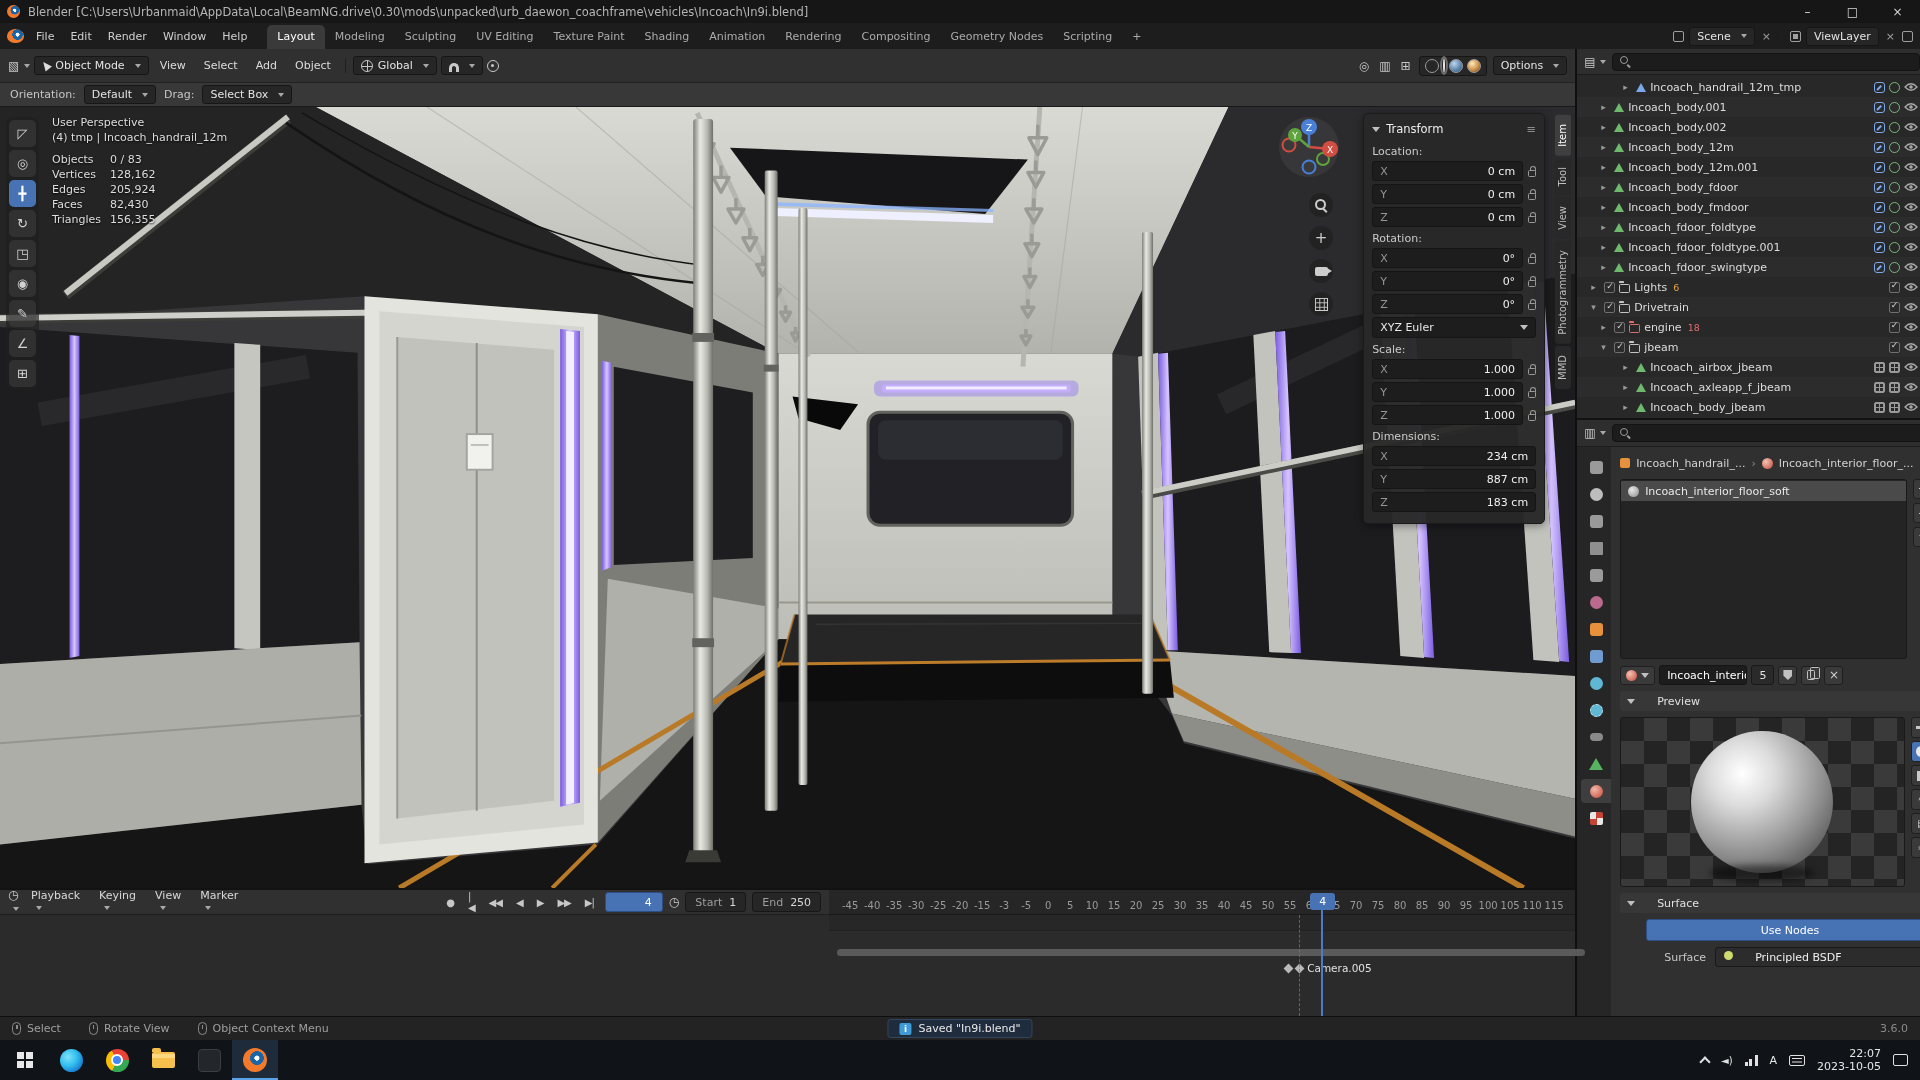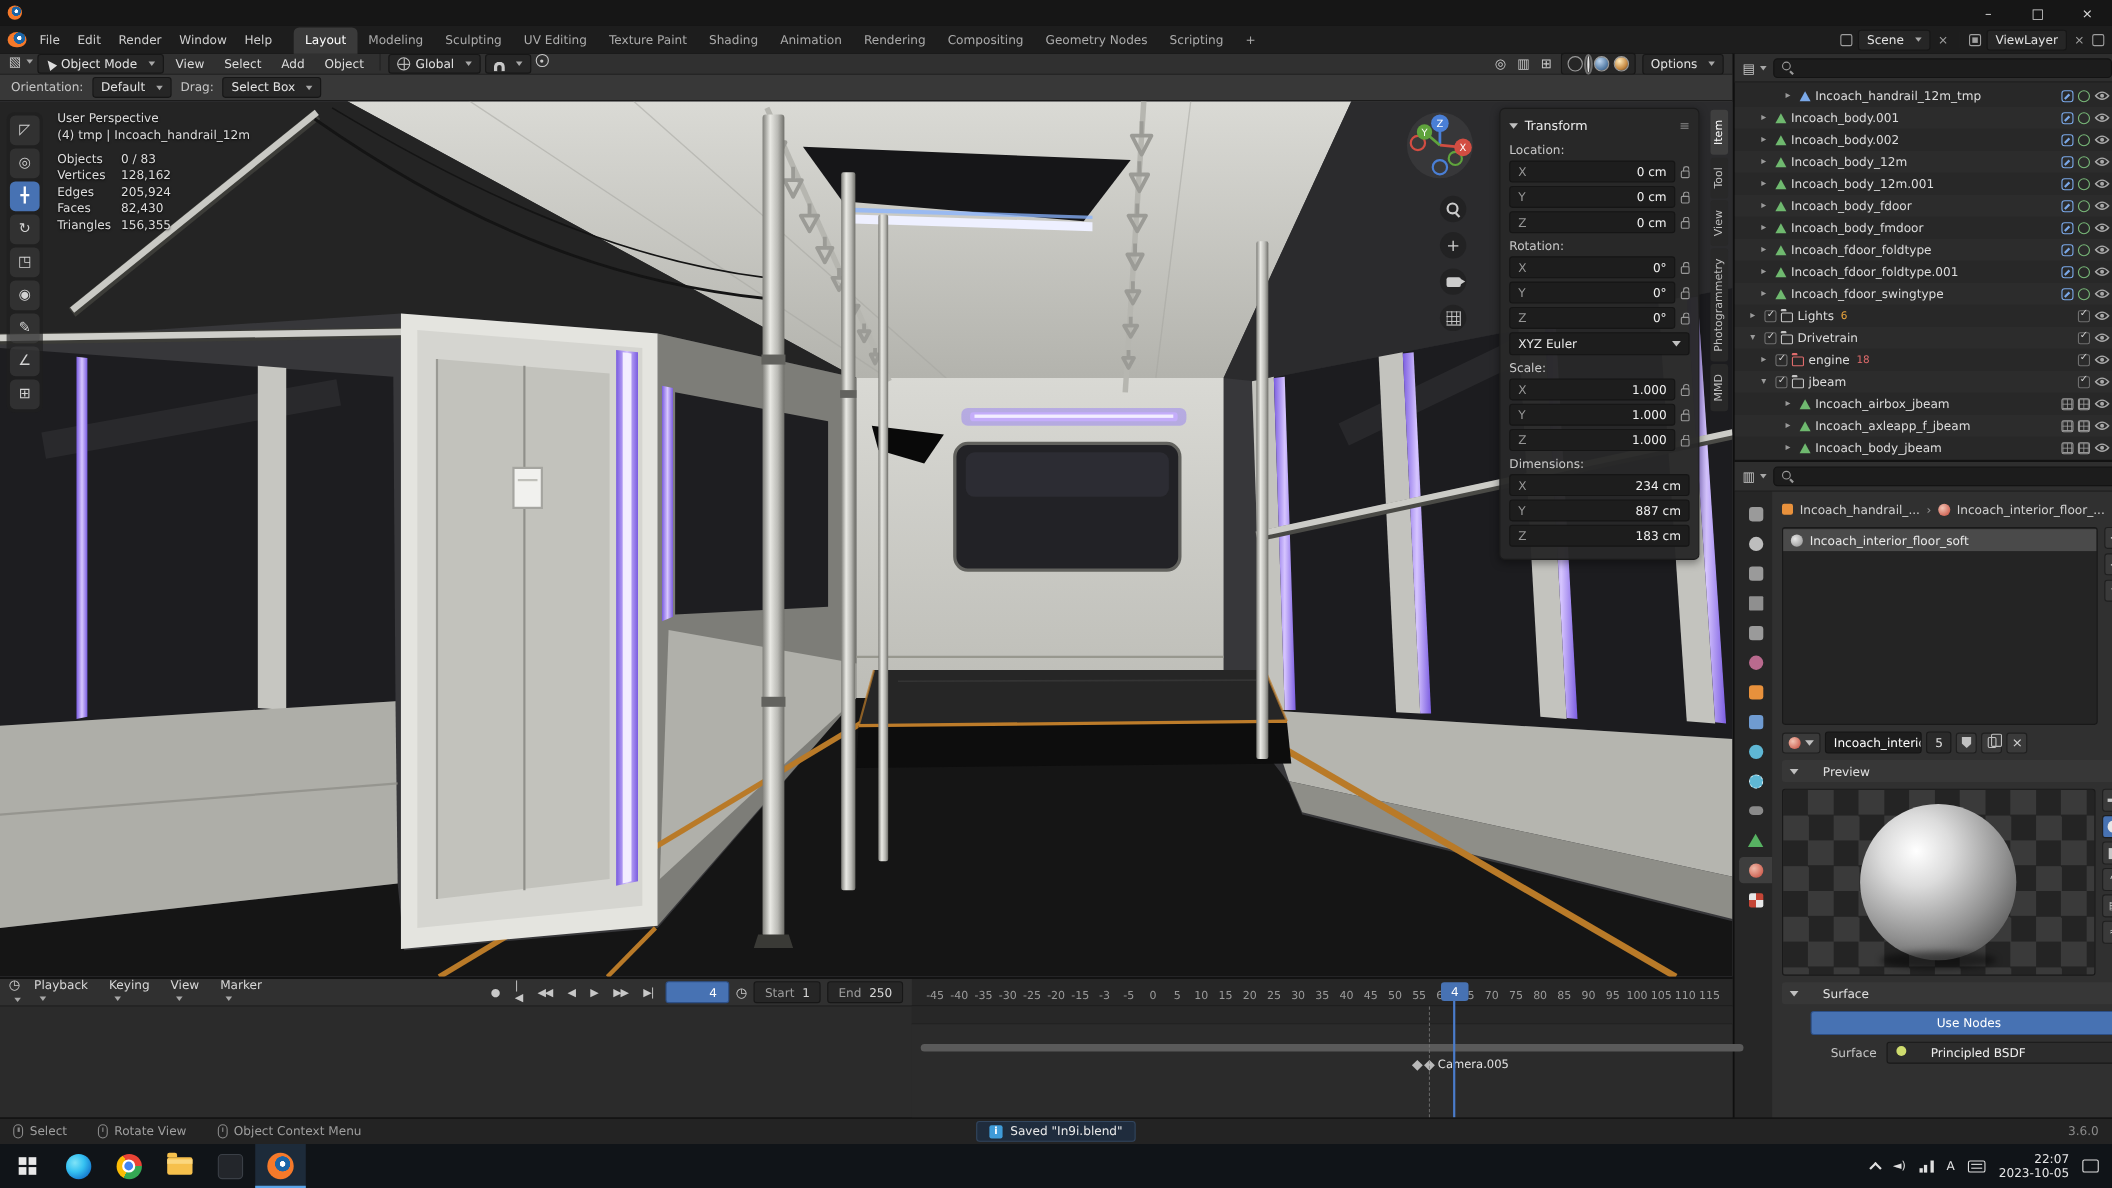--- a/index.html
+++ b/index.html
@@ -29,21 +29,21 @@
   .ws-tab.active{background:#3a3a3a;color:#fff}
   .topbar-right{margin-left:auto;display:flex;align-items:center;gap:5px}
   .mini-ico{display:inline-block;width:11px;height:11px;border:1.5px solid #9f9f9f;border-radius:2px;position:relative}
   .mini-ico.layers::before{content:"";position:absolute;inset:2px;background:#9f9f9f}
   .x-ico{color:#9f9f9f;font-size:11px;padding:0 2px}
 
   
   .workspace{flex:1;display:flex;min-height:0;background:#0f0f0f}
   .left-col{width:1584px;display:flex;flex-direction:column;border-right:2px solid #0f0f0f;min-height:0}
 
-  .vp-header{height:19px;background:#303030;display:flex;gap:4px;padding:0 8px;border-bottom:1px solid #212121;flex:0 0 auto}
+  .vp-header{height:34px;background:#303030;display:flex;align-items:center;gap:4px;padding:0 8px;border-bottom:1px solid #212121;flex:0 0 auto}
   .ed-ico{color:#c8c8c8;font-size:12px}
   .ed-ico.vp::before{content:"▧"}
   .ed-ico.tl::before{content:"◷"}
   .ed-ico.ol::before{content:"▤"}
   .ed-ico.pr::before{content:"▥"}
   .vph-menu{padding:3px 7px;color:#dcdcdc;border-radius:3px}
   .ico-cursor-sm{width:0;height:0;border-left:4px solid transparent;border-right:4px solid transparent;border-bottom:9px solid #ddd;transform:rotate(-38deg)}
   .ico-globe{width:12px;height:12px;border:1.5px solid #c4c4c4;border-radius:50%;position:relative}
   .ico-globe::before{content:"";position:absolute;left:50%;top:0;bottom:0;width:1px;background:#c4c4c4}
   .ico-globe::after{content:"";position:absolute;top:50%;left:0;right:0;height:1px;background:#c4c4c4}
@@ -278,20 +278,21 @@
   .wm1{font-size:22px}
   .wm2{font-size:12.5px;margin-top:3px}
 </style>
 </head>
 <body>
 
 <div id="app" data-name="blender-window">
 
   <div class="titlebar" data-name="titlebar">
     <span class="tb-appicon" data-name="blender-app-icon"></span>
+    <span class="tb-title" data-name="window-title">Blender [C:\Users\Urbanmaid\AppData\Local\BeamNG.drive\0.30\mods\unpacked\urb_daewon_coachframe\vehicles\Incoach\In9i.blend]</span>
     <div class="tb-btns">
       <span class="tb-btn" data-name="minimize-button">–</span>
       <span class="tb-btn" data-name="maximize-button">□</span>
       <span class="tb-btn" data-name="close-button">×</span>
     </div>
   </div>
 
   <div class="topbar" data-name="topbar">
     <span class="blogo" data-name="blender-logo-icon"></span>
     <span class="menu-item" data-name="topbar-menu">File</span>

